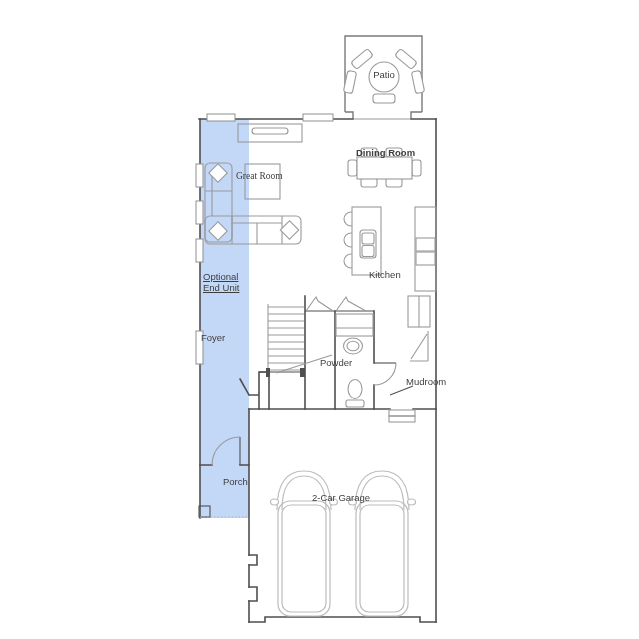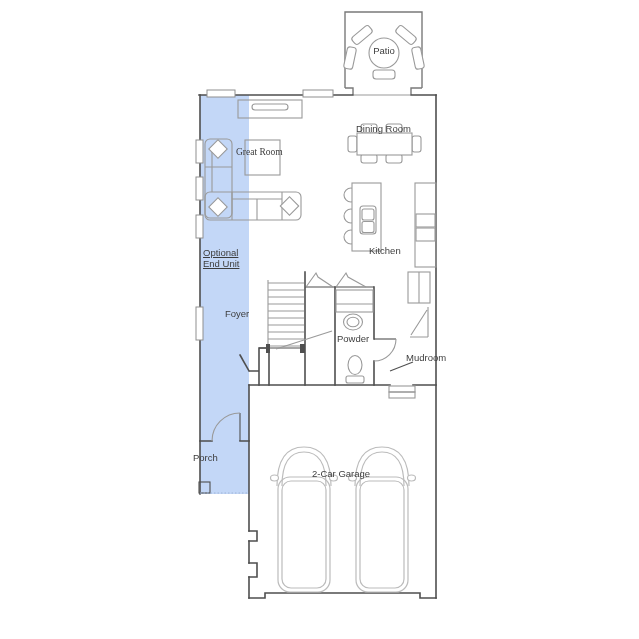--- a/index.html
+++ b/index.html
@@ -1,16 +1,16 @@
 <!DOCTYPE html>
 <html style="--highlight: #c3d7f7; --wall: #4f4f4f; --furniture: #9a9a9a; --car: #bcbcbc; --patio_wall: #7a7a7a; --text: #3d3d3d;"><head>
 <meta charset="utf-8">
 <style>
   html,body{margin:0;padding:0;background:#fff;}
-  #plan{position:relative;width:639px;height:602px;background:#fff;font-family:"Liberation Sans",sans-serif;overflow:hidden;}
+  #plan{position:relative;width:639px;height:602px;background:#fff;font-family:"Liberation Sans",sans-serif;overflow:hidden;margin-top:24px;}
   #plan svg{position:absolute;left:0;top:0;}
   .lbl{position:absolute;font-size:9.5px;line-height:10.5px;color:var(--text,#3d3d3d);white-space:nowrap;}
   .lbl.wrap{white-space:normal;text-decoration:underline;}
   .lbl.center{text-align:center;}
   
   .wall{stroke:var(--wall,#4f4f4f);stroke-width:1.6;fill:none;stroke-linecap:square;}
   .wallmed{stroke:var(--wall,#4f4f4f);stroke-width:1.1;fill:none;}
   .furn{stroke:var(--furniture,#9a9a9a);stroke-width:1.1;fill:none;}
   .furnw{stroke:var(--furniture,#9a9a9a);stroke-width:1.1;fill:#fff;}
   .patio{stroke:var(--patio_wall,#7a7a7a);stroke-width:1.4;fill:none;}
@@ -175,22 +175,22 @@
       <path class="car" d="M355,486 Q355,447 382,447 Q409,447 409,486"></path>
       <path class="car" d="M360,486 Q360,452 382,452 Q404,452 404,486"></path>
       <ellipse class="carw" cx="352.5" cy="478" rx="4" ry="3"></ellipse>
       <ellipse class="carw" cx="411.5" cy="478" rx="4" ry="3"></ellipse>
       <rect class="car" x="356" y="477" width="52" height="115" rx="12"></rect>
       <rect class="car" x="360" y="481" width="44" height="107" rx="9"></rect>
     </g>
   </svg>
 
   <div class="lbl center" style="left:345px;top:46px;width:78px;">Patio</div>
-  <div class="lbl" style="left:356px;top:124px;">Dining Room</div>
+  <div class="lbl" style="left:356px;top:124px;font-weight:bold;">Dining Room</div>
   <div class="lbl" style="left:236px;top:147px;font-family:Liberation Serif, serif;">Great Room</div>
   <div class="lbl" style="left:357px;top:246px;padding-left:12px;">Kitchen</div>
   <div class="lbl wrap" style="left:203px;top:248px;width:52px;">Optional End Unit</div>
-  <div class="lbl" style="left:225px;top:309px;">Foyer</div>
-  <div class="lbl" style="left:337px;top:334px;">Powder</div>
+  <div class="lbl" style="left:201px;top:309px;">Foyer</div>
+  <div class="lbl" style="left:320px;top:334px;">Powder</div>
   <div class="lbl" style="left:376px;top:353px;padding-left:30px;">Mudroom</div>
-  <div class="lbl" style="left:193px;top:453px;">Porch</div>
+  <div class="lbl" style="left:223px;top:453px;">Porch</div>
   <div class="lbl" style="left:312px;top:469px;">2-Car Garage</div>
 </div>
 
 </body></html>

